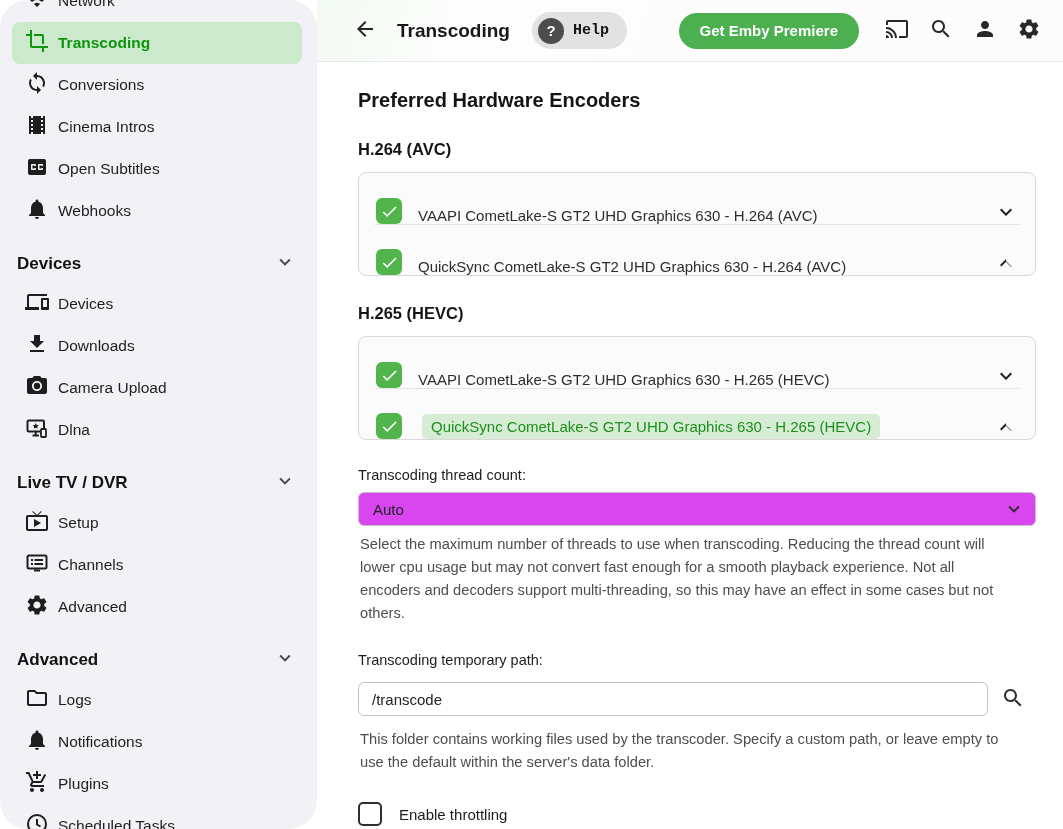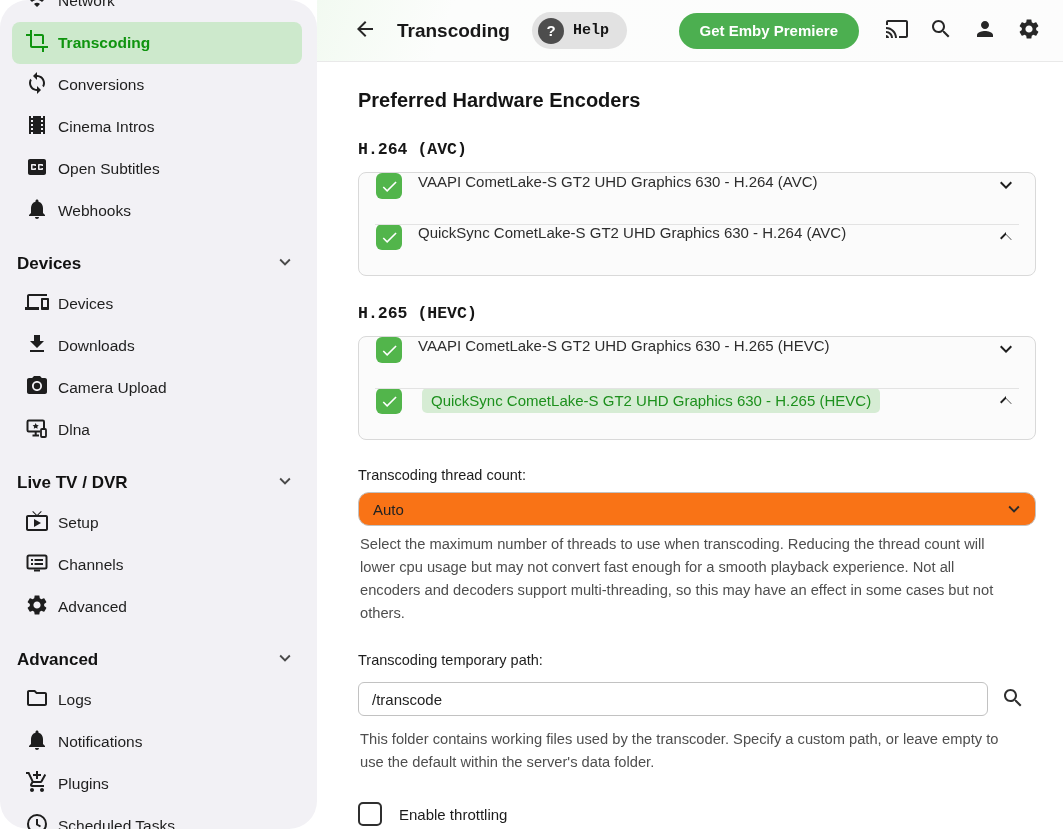--- a/index.html
+++ b/index.html
@@ -47,39 +47,39 @@
   .help-pill span.lbl { font-size:15px; font-weight:bold; color:#151515;font-family:Liberation Mono, monospace; }
   .spacer { flex:1; }
   .premiere-btn {
     height:36px; padding:0 21px; border:none; border-radius:18px; background:#4caf50;
     color:#fff; font-size:15px; font-weight:bold; cursor:pointer; margin-right:16px;
     font-family:"Liberation Sans", sans-serif;
   }
   
   .content { flex:1; overflow:hidden; padding:0 27px 0 41px; }
   .page-heading { font-size:20px; font-weight:bold; color:#141414; margin-top:27px; }
-  .group-title { font-size:16.5px; font-weight:bold; color:#161616; margin-top:28px;font-family:Liberation Mono, monospace; }
+  .group-title { font-size:16.5px; font-weight:bold; color:#161616; margin-top:28px; }
   .enc-card {
     margin-top:13px; border:1px solid #d9d9d9; border-radius:8px; background:#fbfbfb; overflow:hidden;
   }
-  .enc-row { height:51px; display:flex; align-items:flex-start; padding:0 17px; position:relative; cursor:pointer; }
+  .enc-row { height:51px; display:flex; align-items:flex-end; padding:0 17px; position:relative; cursor:pointer; }
   .enc-row.divided::before {
     content:""; position:absolute; top:0; left:16px; right:16px; height:1px; background:#e3e3e3;
   }
   .cbx-on {
     width:26px; height:26px; border-radius:6px; background:#52b54b; flex-shrink:0;
     display:grid; place-items:center; cursor:pointer;
   }
   .cbx-on svg { width:19px; height:19px; color:#fff; }
   .enc-label { margin-left:16px; font-size:15px; color:#2d2d2d; }
   .enc-label.hl { margin-left:20px; background:#d6ecd4; color:#1d901d; padding:4px 9px; border-radius:5px; }
   .enc-chevron { margin-left:auto; color:#1f1f1f; width:24px; height:24px; }
   .field-label { font-size:14.5px; color:#1d1d1d; margin-top:27px; }
   .select-box {
-    margin-top:9px; height:34px; border:1px solid #c2c2c2; border-radius:11px; background:#f97316;
+    margin-top:9px; height:34px; border:1px solid #c2c2c2; border-radius:6px; background:#d946ef;
     display:flex; align-items:center; padding:0 10px 0 14px; font-size:15px; color:#222; cursor:pointer;
   }
   .select-box .sel-chev { margin-left:auto; width:22px; height:22px; color:#2a2a2a; }
   .desc { font-size:14.7px; color:#4e4e4e; line-height:23px; margin:7px 0 0 2px; max-width:658px; }
   .path-row { margin-top:9px; display:flex; align-items:center; }
   .text-input {
     height:34px; width:630px; border:1px solid #c2c2c2; border-radius:6px; background:#fff;
     padding:0 13px; font-size:15px; color:#222; font-family:"Liberation Sans", sans-serif; outline:none;
   }
   .path-search { margin-left:auto; margin-right:1px; }

